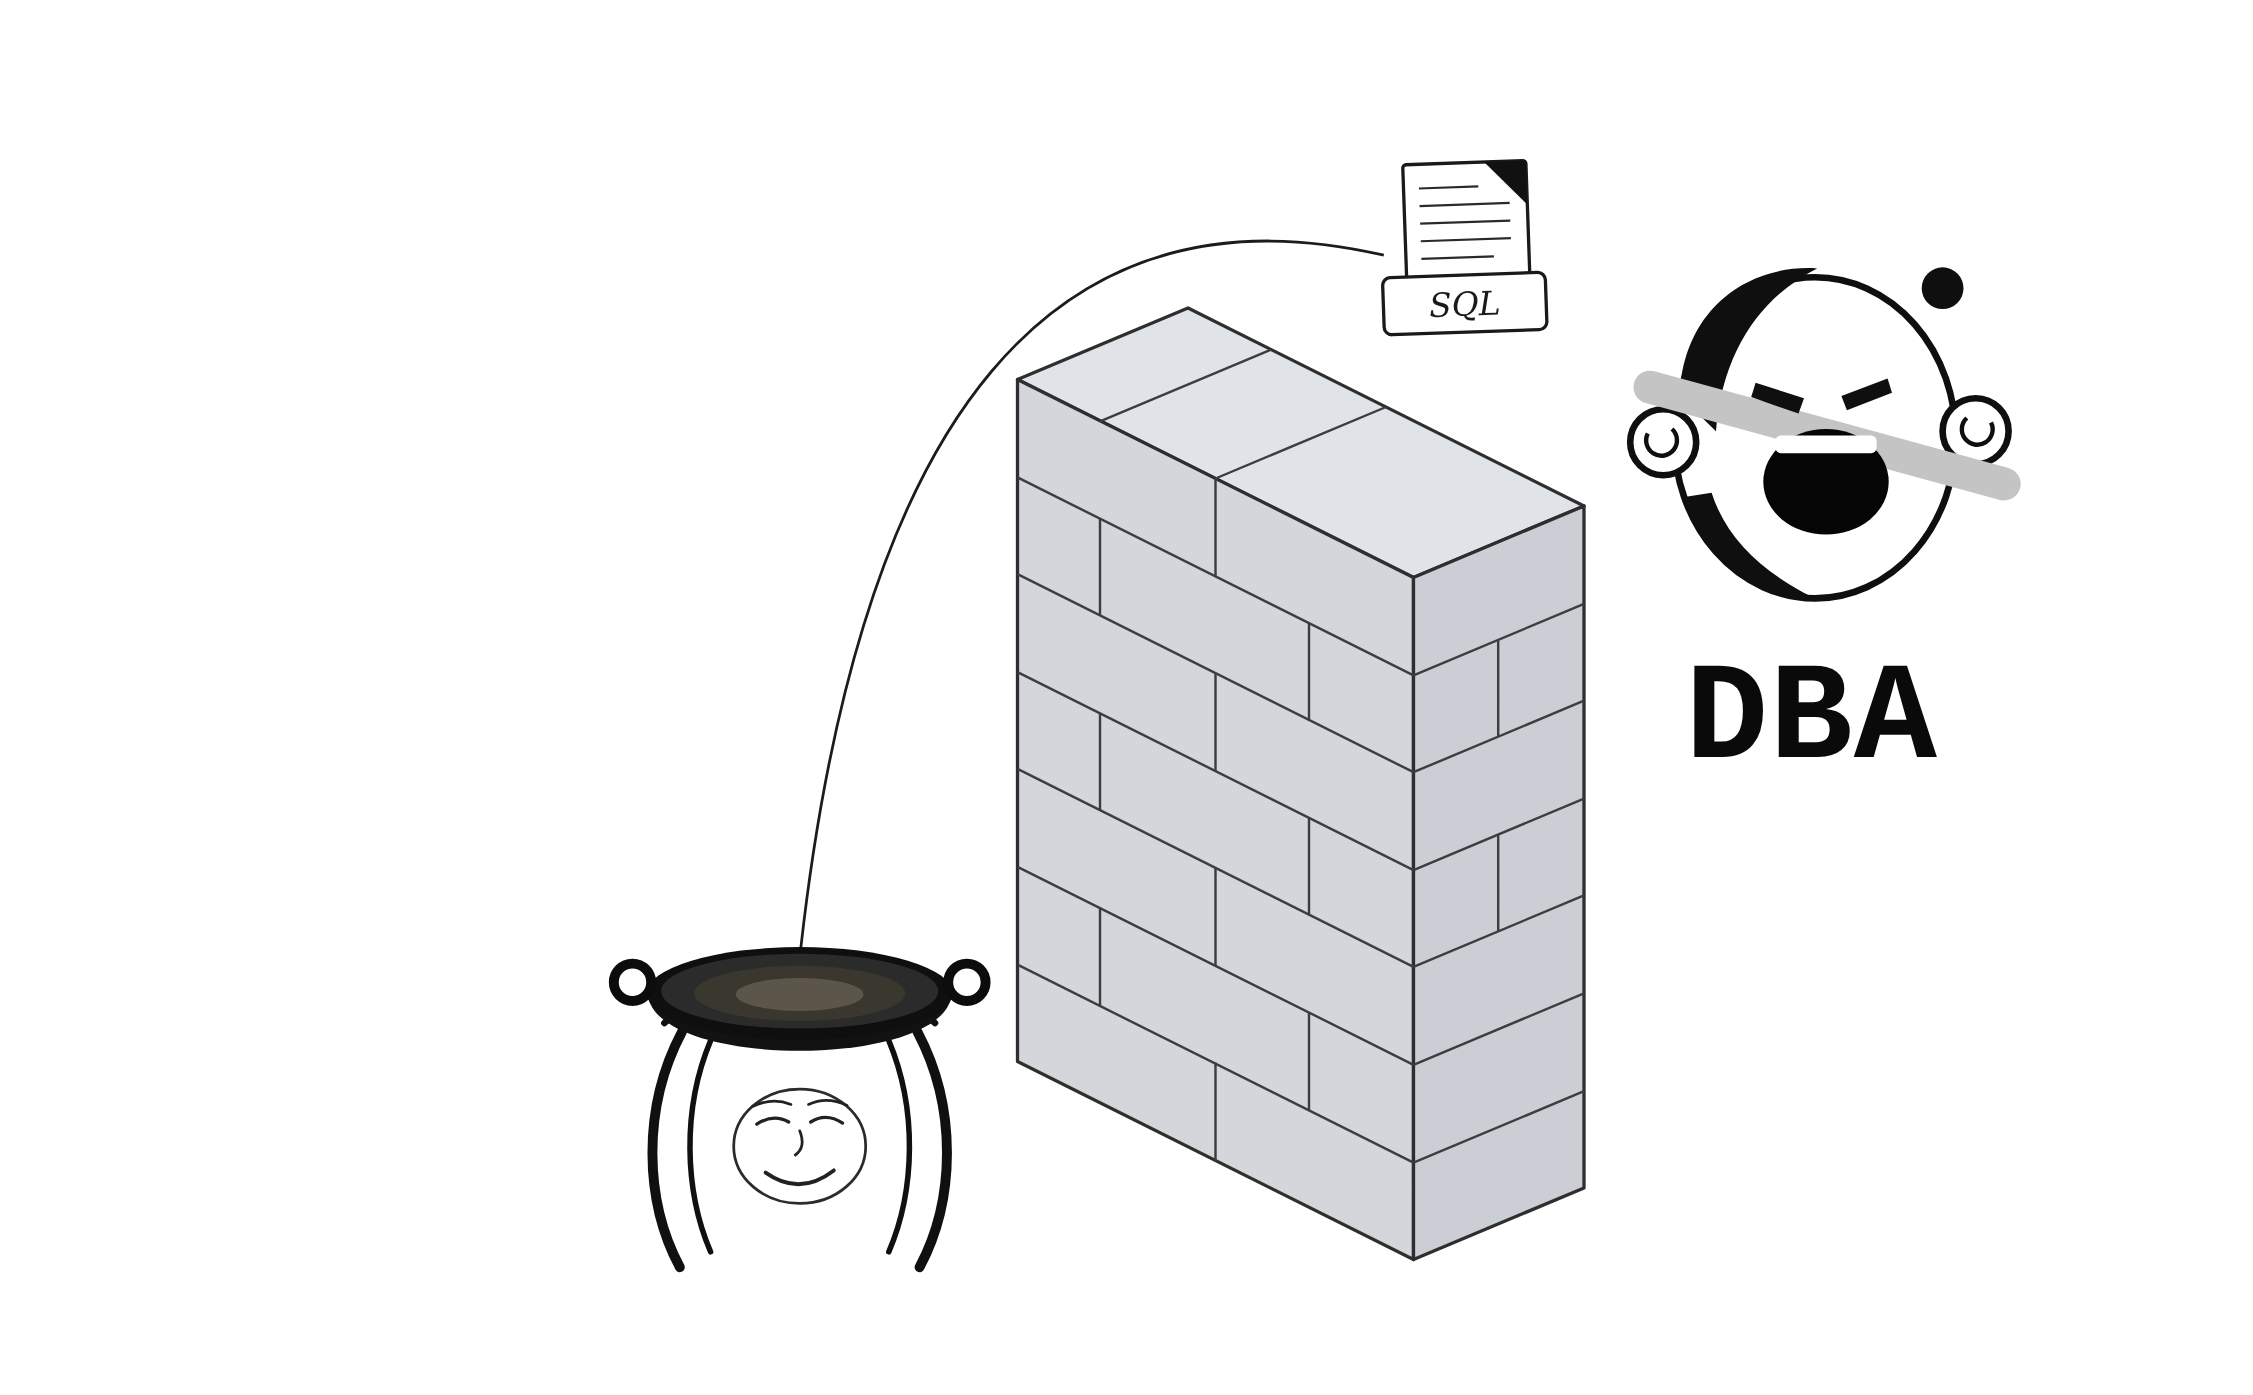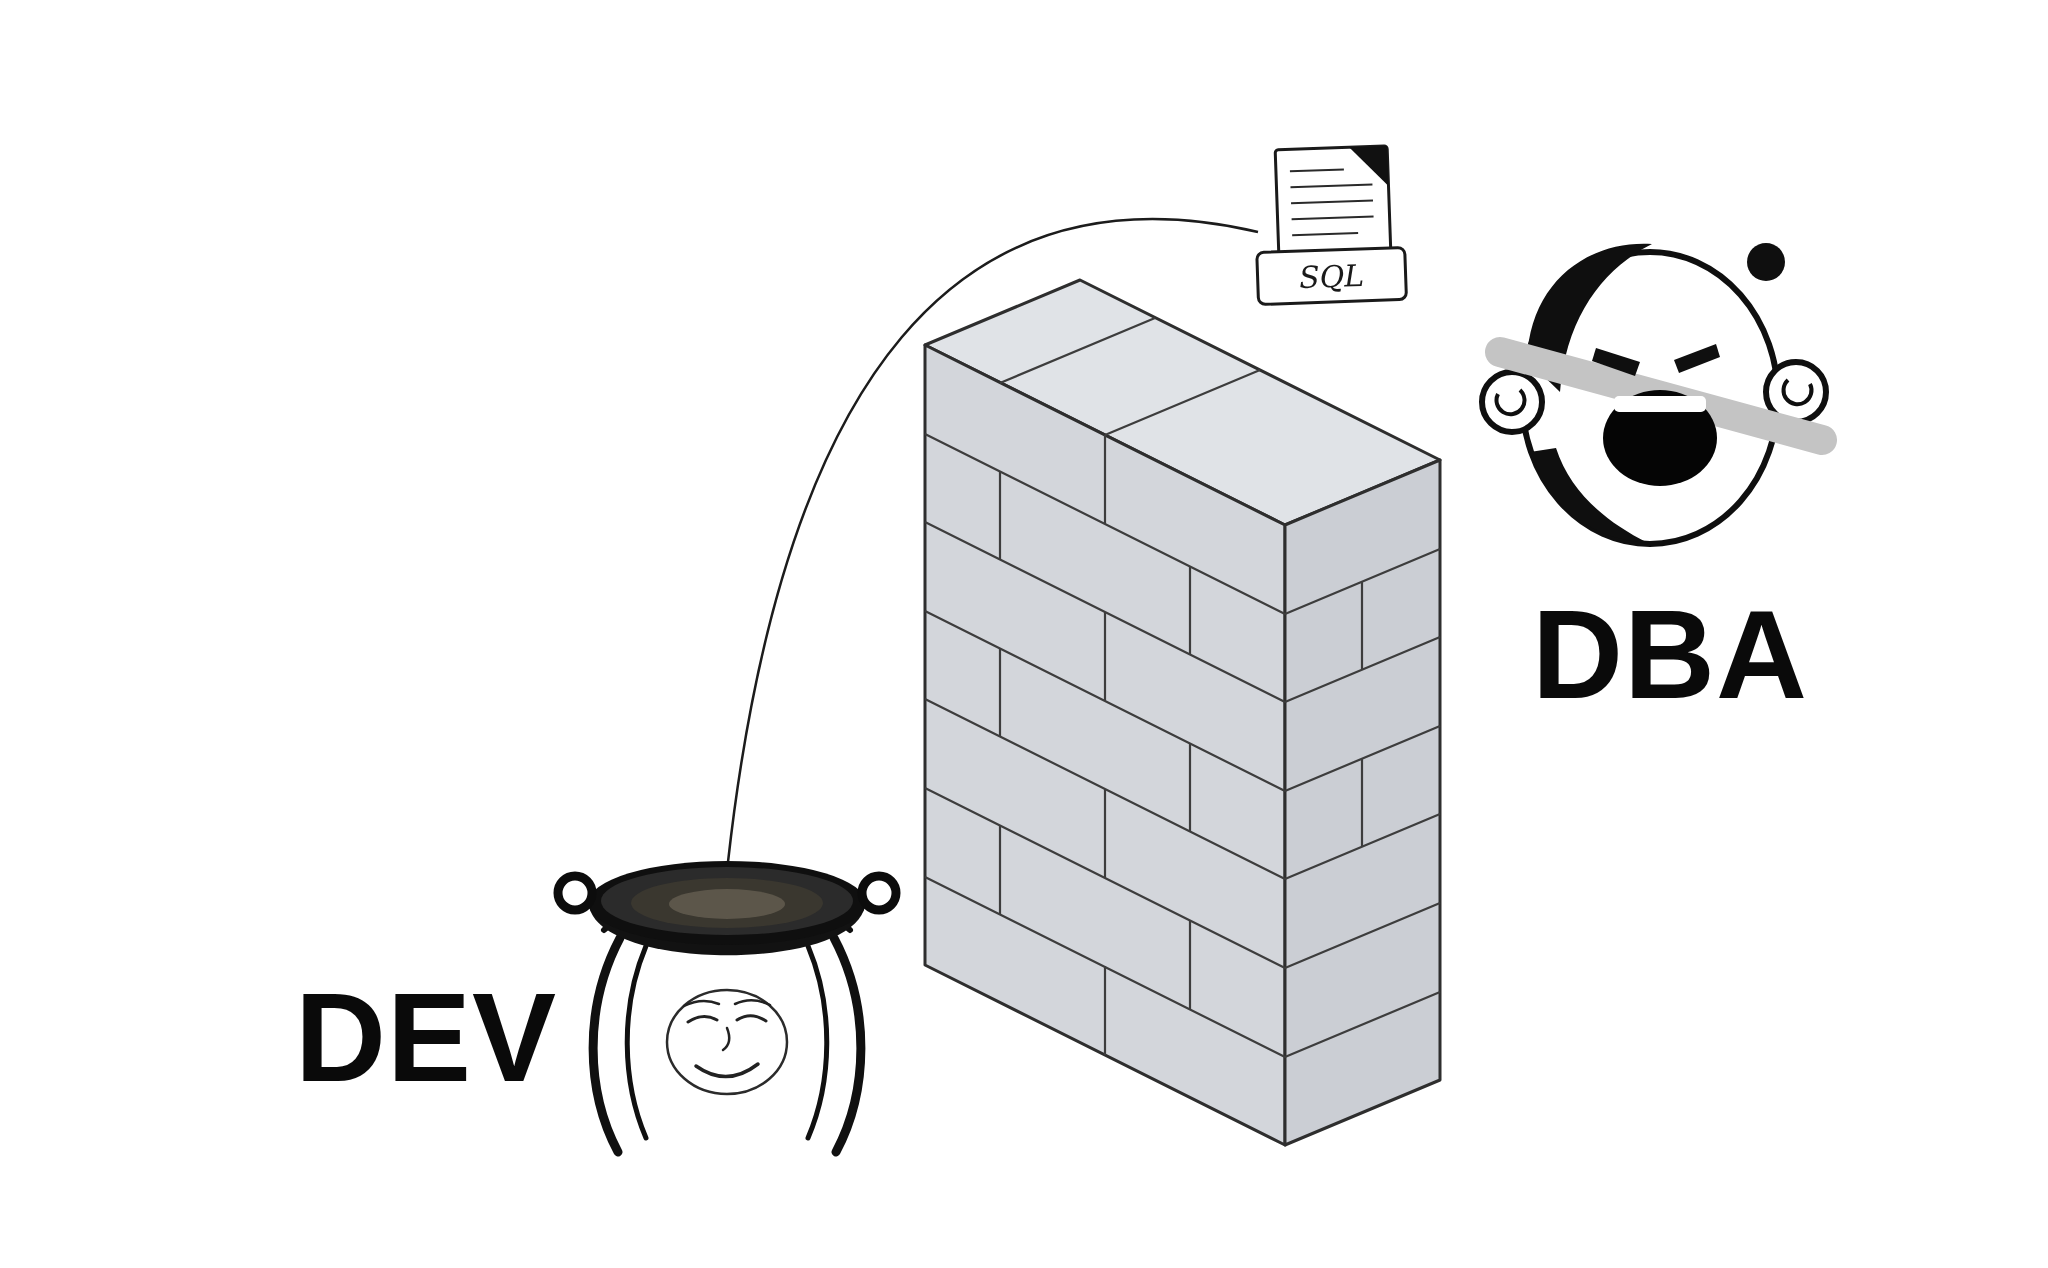--- a/index.html
+++ b/index.html
@@ -18,21 +18,21 @@
     background: #ffffff;
   }
   .scene-svg {
     position: absolute;
     left: 0; top: 0;
     width: 2048px;
     height: 1268px;
   }
   .label {
     position: absolute;
-    font-family: Liberation Sans, sans-serif;
+    font-family: Liberation Mono, monospace;
     font-weight: bold;
     color: #0a0a0a;
     letter-spacing: 1px;
     line-height: 1;
     user-select: none;
   }
   .label-dev { left: 295px; top: 975px; font-size: 126px; }
   .label-dba { left: 1532px; top: 592px; font-size: 126px; }
   .sql-text {
     font-family: "DejaVu Serif", serif;
@@ -119,16 +119,15 @@
       <line x1="1500" y1="352" x2="1822" y2="440" stroke="#c4c4c4" stroke-width="30" stroke-linecap="round"></line>
       <polygon points="1596,348 1640,362 1635,376 1592,361" fill="#0f0f0f"></polygon>
       <polygon points="1716,344 1674,360 1679,373 1720,357" fill="#0f0f0f"></polygon>
       <ellipse cx="1660" cy="438" rx="57" ry="48" fill="#050505"></ellipse>
       <rect x="1614" y="396" width="92" height="16" rx="5" fill="#ffffff"></rect>
       <circle cx="1766" cy="262" r="19" fill="#0f0f0f"></circle>
     </g>
 
   </svg>
 
-  <div class="label label-dev">DEV</div>
   <div class="label label-dba">DBA</div>
 
 </div>
 
 </body></html>

